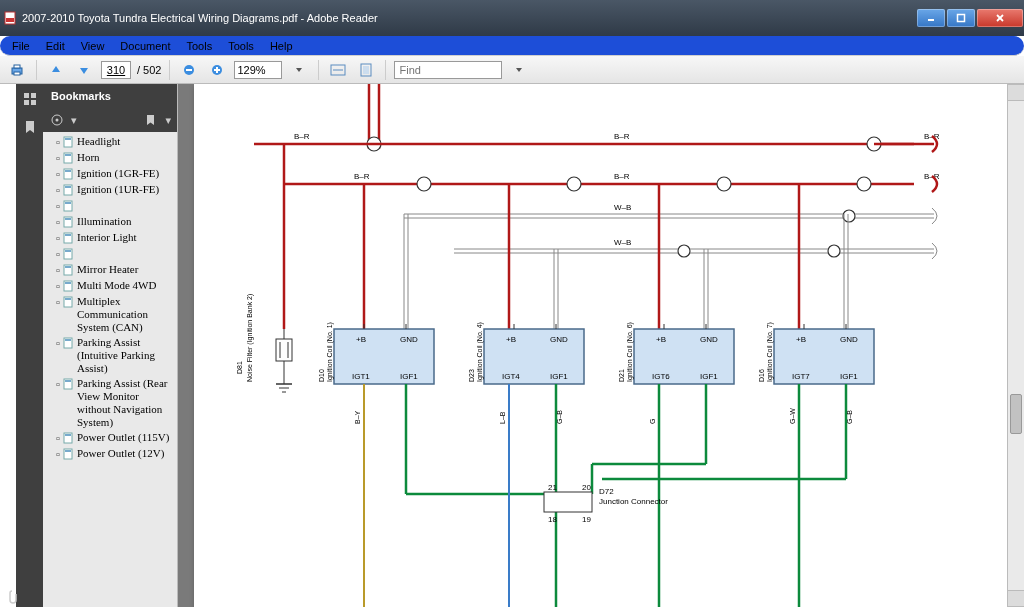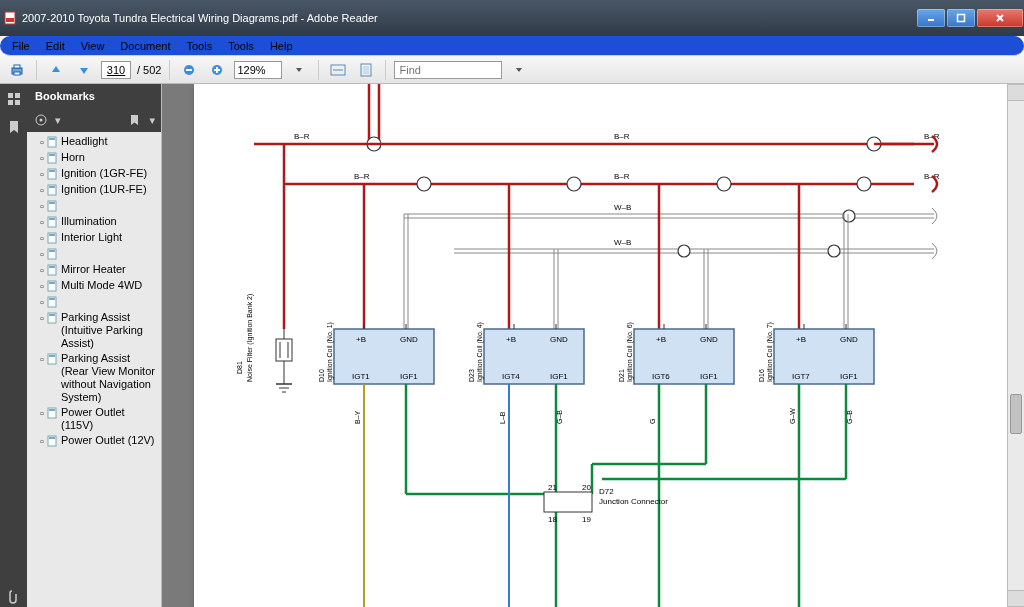--- a/index.html
+++ b/index.html
@@ -20,38 +20,38 @@
 
 
 .toolbar { height: 28px; background: linear-gradient(#f7f7f7,#e5e5e5); border-bottom: 1px solid #bbb; display: flex; align-items: center; padding: 0 6px; gap: 6px; }
 .toolbar .tbtn { width: 22px; height: 22px; display: flex; align-items: center; justify-content: center; border-radius: 2px; }
 .toolbar .sep { width: 1px; height: 20px; background: #ccc; margin: 0 2px; }
 .page-input { width: 30px; height: 18px; font-size: 11px; text-align: center; border: 1px solid #999; padding: 0 2px; text-decoration: underline; }
 .zoom-box { width: 48px; height: 18px; font-size: 11px; border: 1px solid #999; padding: 0 2px; }
 .find-box { width: 108px; height: 18px; font-size: 11px; border: 1px solid #999; padding: 0 4px; color: #888; }
 
 
-.main { flex: 1; display: flex; min-height: 0; }
+.main { flex: 1; display: flex; min-height: 0; padding-left: 16px; }
 
 
 .sidestrip { width: 27px; background: #3f3f3f; display: flex; flex-direction: column; align-items: center; padding-top: 6px; gap: 10px; }
 .sidestrip .ic { width: 18px; height: 18px; display: flex; align-items: center; justify-content: center; color: #ccc; }
 
 
 .bookmarks { width: 135px; background: #e9e9e9; border-right: 1px solid #bbb; display: flex; flex-direction: column; }
 .bk-header { background: #3f3f3f; color: #fff; height: 24px; display: flex; align-items: center; padding: 0 8px; font-weight: bold; }
 .bk-tools { height: 24px; background: #3f3f3f; display: flex; align-items: center; padding: 0 6px; gap: 6px; color: #ddd; }
 .bk-tools .g { width: 16px; height: 16px; display: flex; align-items: center; justify-content: center; }
 .bk-tools .spacer { flex: 1; }
 .bk-list { flex: 1; overflow: hidden; background: #e9e9e9; padding: 2px 0 2px 10px; }
 .bk-item { display: flex; align-items: flex-start; padding: 1px 2px 1px 0; font-size: 11px; line-height: 13px; }
 .bk-item .dash { width: 10px; text-align: center; color: #555; flex: 0 0 10px; padding-top: 1px; }
 .bk-item .bicon { width: 12px; height: 12px; margin-right: 2px; margin-top: 1px; flex: 0 0 12px; }
 .bk-item .bicon svg { width: 12px; height: 12px; }
-.bk-item .lbl { flex: 1; padding-right: 2px; }
+.bk-item .lbl { flex: 1; padding-right: 2px; font-family: Liberation Serif, serif; }
 .bk-item.selected .lbl { background: #87a8cf; outline: 1px dotted #333; }
 
 
 .docarea { flex: 1; background: #7a7a7a; display: flex; justify-content: flex-end; overflow: hidden; position: relative; }
 .page { background: #fff; width: 830px; height: 600px; margin-top: 0; position: relative; box-shadow: 2px 2px 6px rgba(0,0,0,.4); }
 .docscroll { position: absolute; right: 0; top: 0; bottom: 0; width: 17px; background: #eaeaea; border-left: 1px solid #bbb; }
 .docscroll .arrow { height: 17px; background: #dcdcdc; border-bottom: 1px solid #bbb; border-top: 1px solid #bbb; }
 .docscroll .thumb { position: absolute; top: 310px; height: 40px; left: 2px; right: 2px; background: #c2c2c2; border: 1px solid #999; border-radius: 2px; }
 
 
@@ -295,20 +295,21 @@
               <rect x="2" y="2" width="6" height="2" fill="#7ac"></rect>
             </svg></span>
           <span class="lbl">Multi Mode 4WD</span>
         </div>
         <div class="bk-item">
           <span class="dash">▫</span>
           <span class="bicon"><svg viewBox="0 0 12 12">
               <rect x="1" y="1" width="8" height="10" fill="#fff" stroke="#7aa"></rect>
               <rect x="2" y="2" width="6" height="2" fill="#7ac"></rect>
             </svg></span>
+          <span class="lbl">Multiplex Communication System (CAN)</span>
         </div>
         <div class="bk-item">
           <span class="dash">▫</span>
           <span class="bicon"><svg viewBox="0 0 12 12">
               <rect x="1" y="1" width="8" height="10" fill="#fff" stroke="#7aa"></rect>
               <rect x="2" y="2" width="6" height="2" fill="#7ac"></rect>
             </svg></span>
           <span class="lbl">Parking Assist (Intuitive Parking Assist)</span>
         </div>
         <div class="bk-item">

